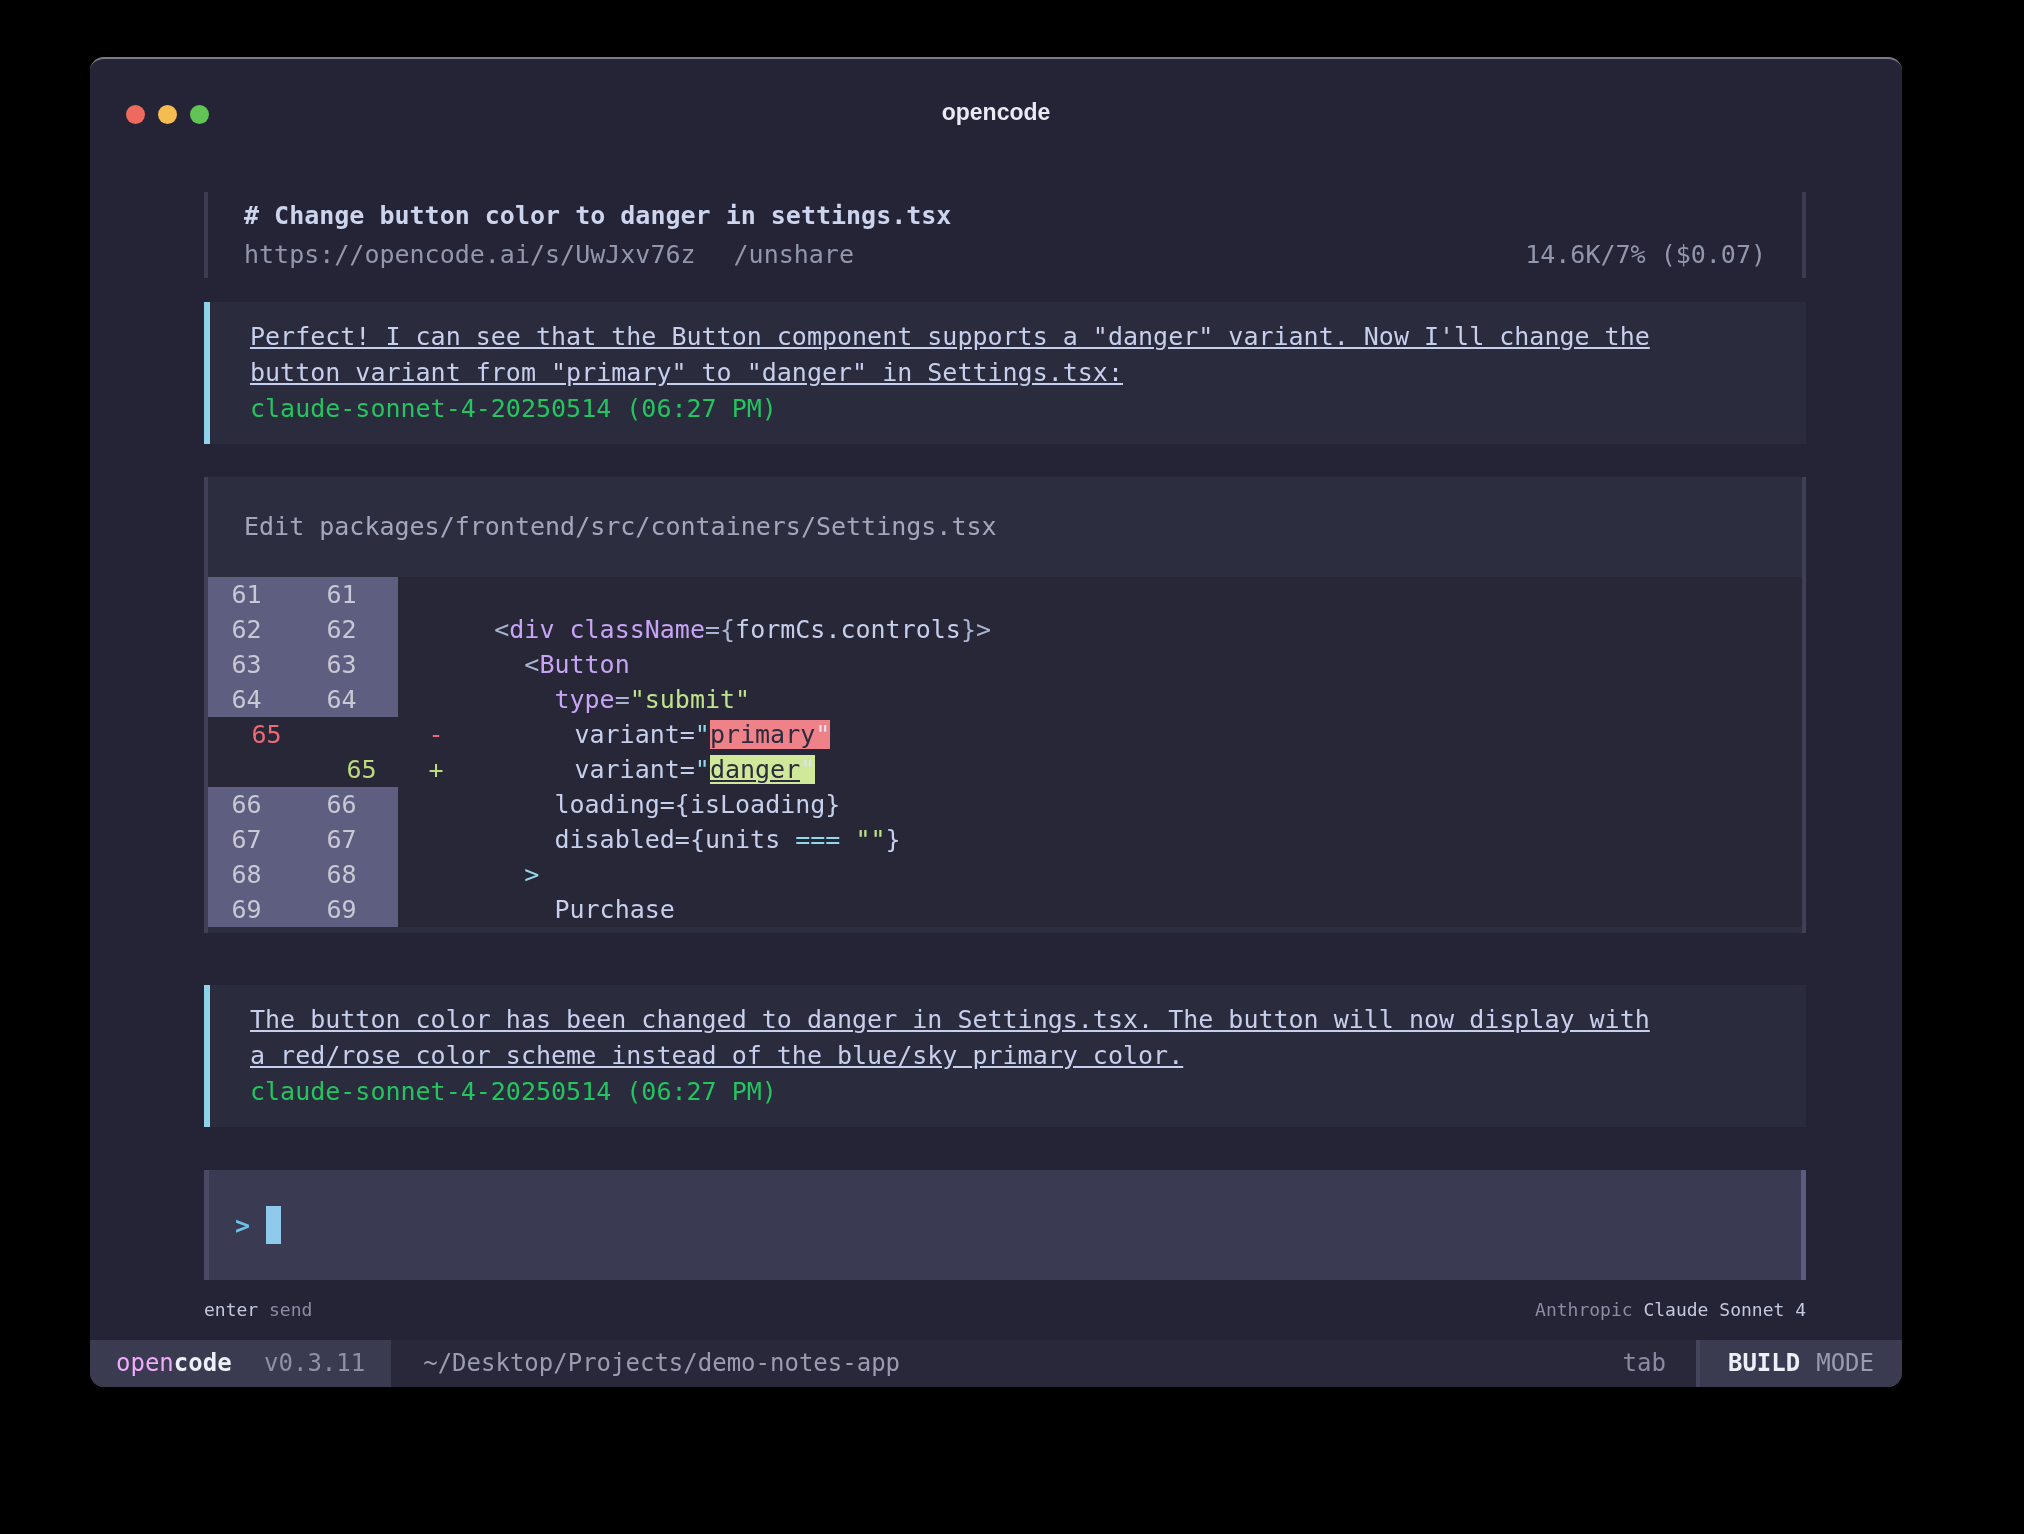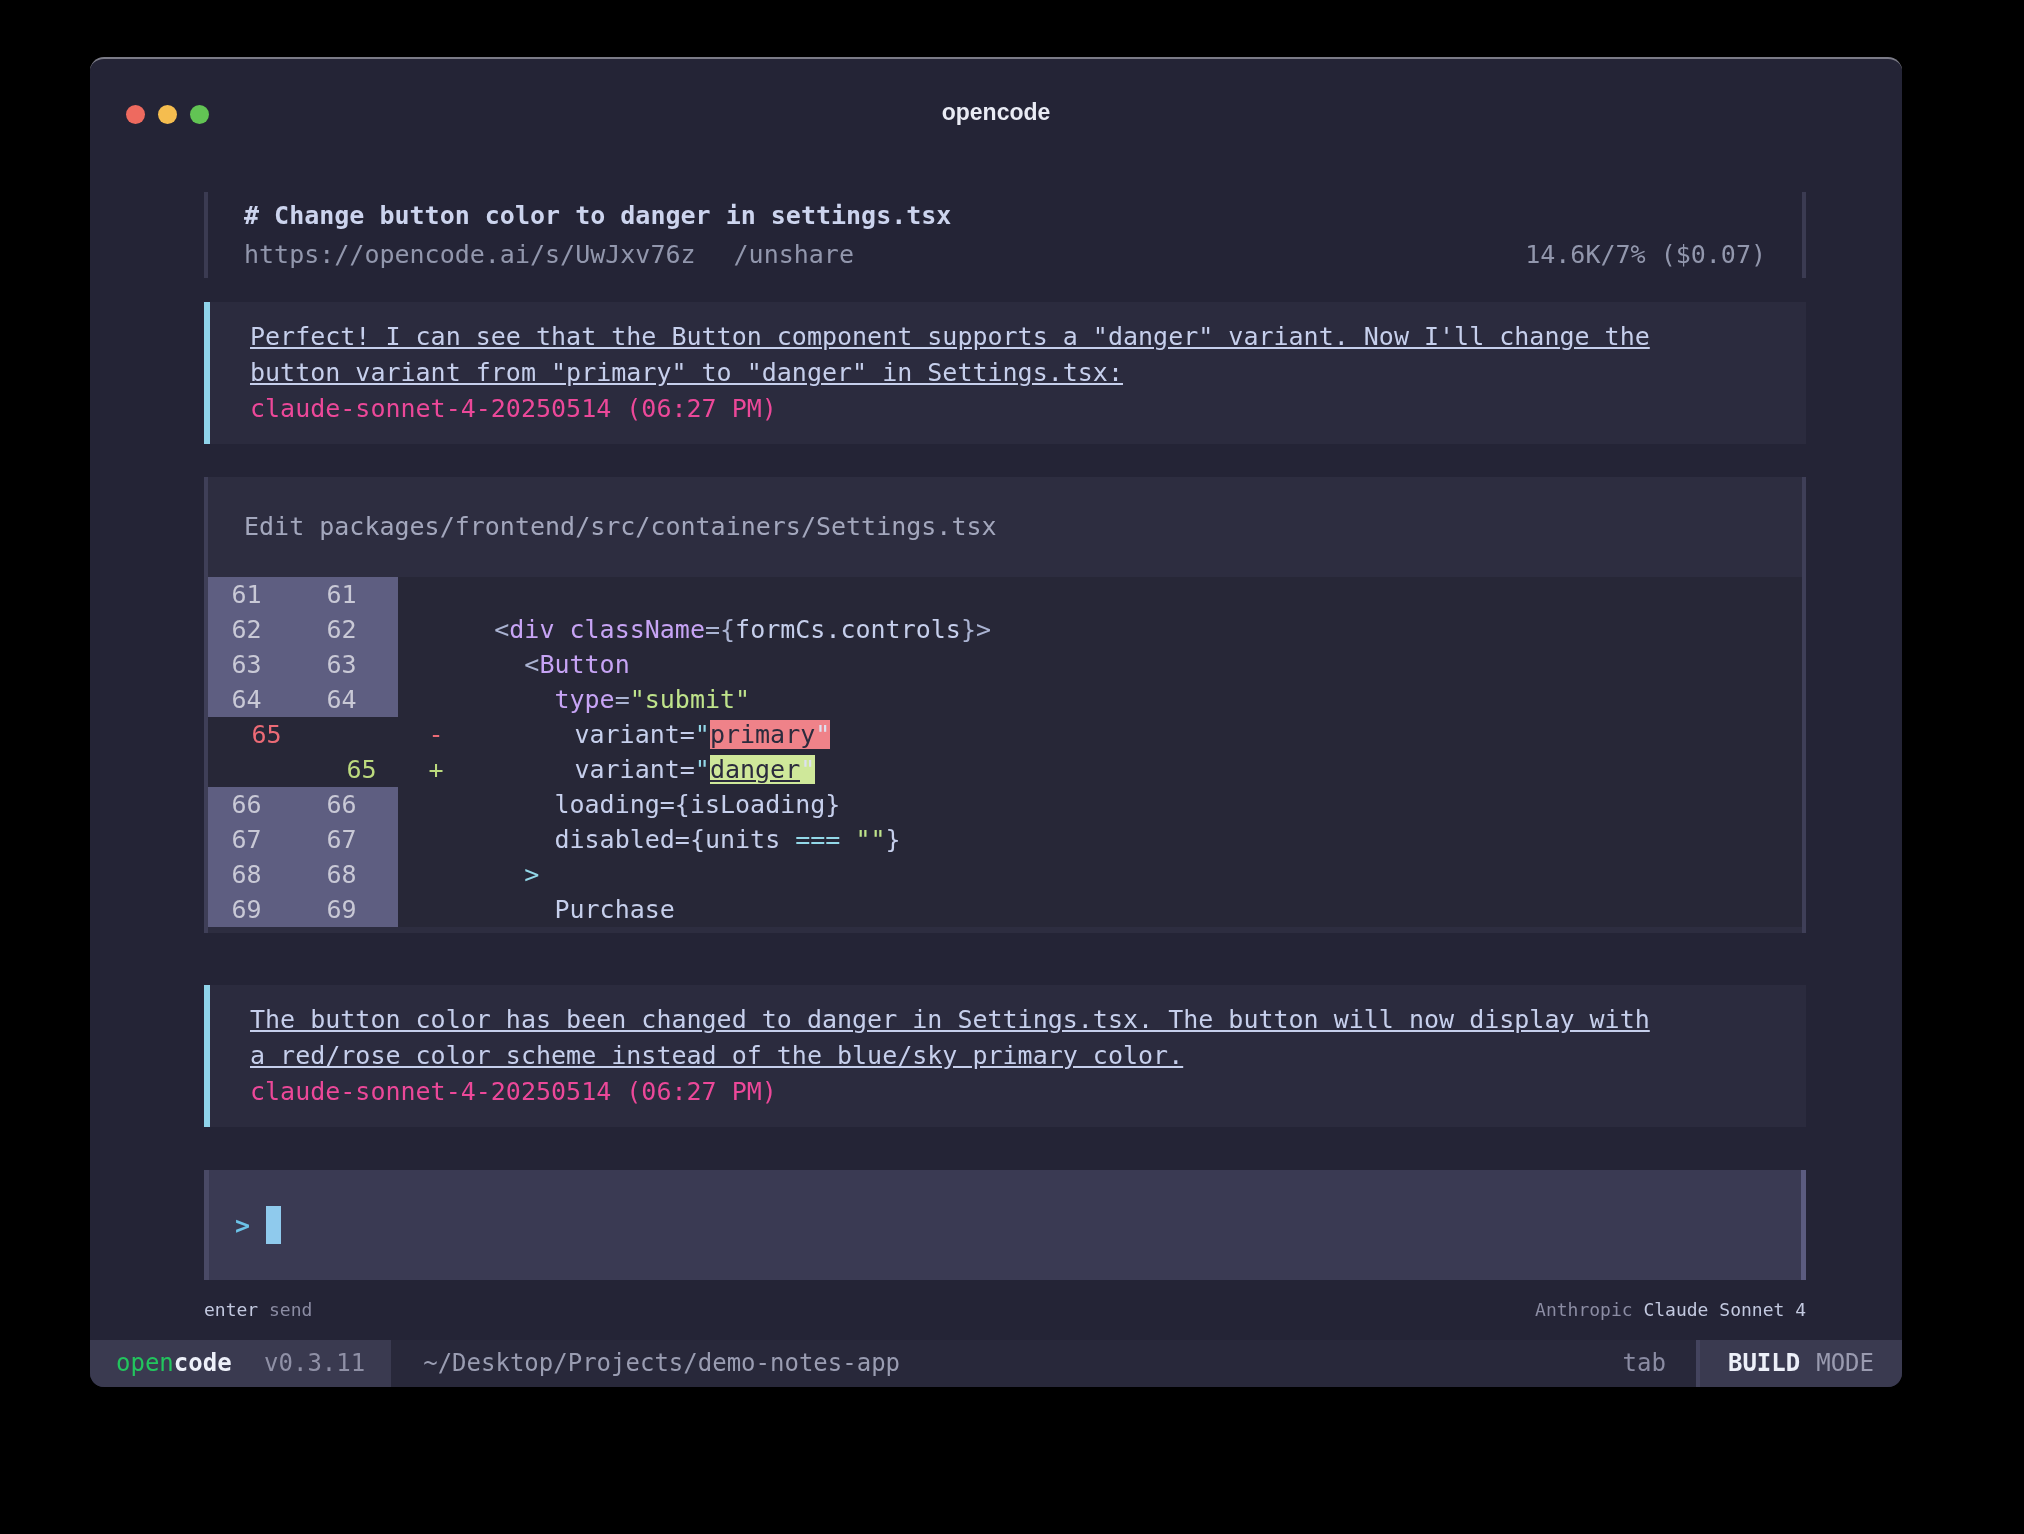--- a/index.html
+++ b/index.html
@@ -32,21 +32,21 @@
   .sh-title { font-weight:bold; font-size:25px; color:#ccd4ee; line-height:40px; }
   .sh-row2 { display:flex; font-size:25px; line-height:38px; color:#9297ad; }
   .sh-unshare { margin-left:38px; }
   .sh-usage { margin-left:auto; }
 
   
   .msg { margin-top:24px; background:#2b2b3e; border-left:6px solid #8fd3ea;
          padding:17px 20px 17px 40px; }
   .msg.second { margin-top:52px; }
   .msg-line { font-size:25px; line-height:36px; color:#c6cfec; white-space:pre;text-decoration:underline; }
-  .msg-meta { font-size:25px; line-height:36px; color:#ec4899; }
+  .msg-meta { font-size:25px; line-height:36px; color:#22c55e; }
 
   
   .tool { margin-top:33px; background:#2d2d40; padding-bottom:6px;
           border-left:4px solid #3f3f58; border-right:4px solid #3f3f58; }
   .tool-title { height:100px; line-height:100px; padding-left:36px;
                 font-size:25px; color:#a3a7bd; }
 
   
   .diff { background:#272737; }
   .drow { display:flex; height:35px; line-height:35px; font-size:25px; }
@@ -80,21 +80,21 @@
            font-size:18px; line-height:30px; }
   .hint-key   { color:#c3c9e0; }
   .hint-label { color:#8b8ca3; }
 
   
   .statusbar { position:absolute; left:0; right:0; bottom:0; height:47px;
                background:#28283a; display:flex; justify-content:space-between;
                font-size:24px; line-height:47px; border-radius:0 0 14px 14px; }
   .sb-left { display:flex; }
   .sb-chip { background:#3a3a50; padding:0 26px; }
-  .sb-open { color:#22c55e; }
+  .sb-open { color:#f0abfc; }
   .sb-bold { color:#edf0f9; font-weight:bold; }
   .sb-ver  { color:#8f90a6; margin-left:18px; }
   .sb-cwd  { color:#9a9db2; margin-left:32px; }
   .sb-right { display:flex; }
   .sb-tab { color:#8b8ca3; margin-right:30px; }
   .sb-divider { width:4px; background:#44445e; }
   .sb-mode { background:#3a3a50; padding:0 28px; }
   .sb-mode-rest { color:#9a9bb0; margin-left:16px; }
 </style>
 </head>

